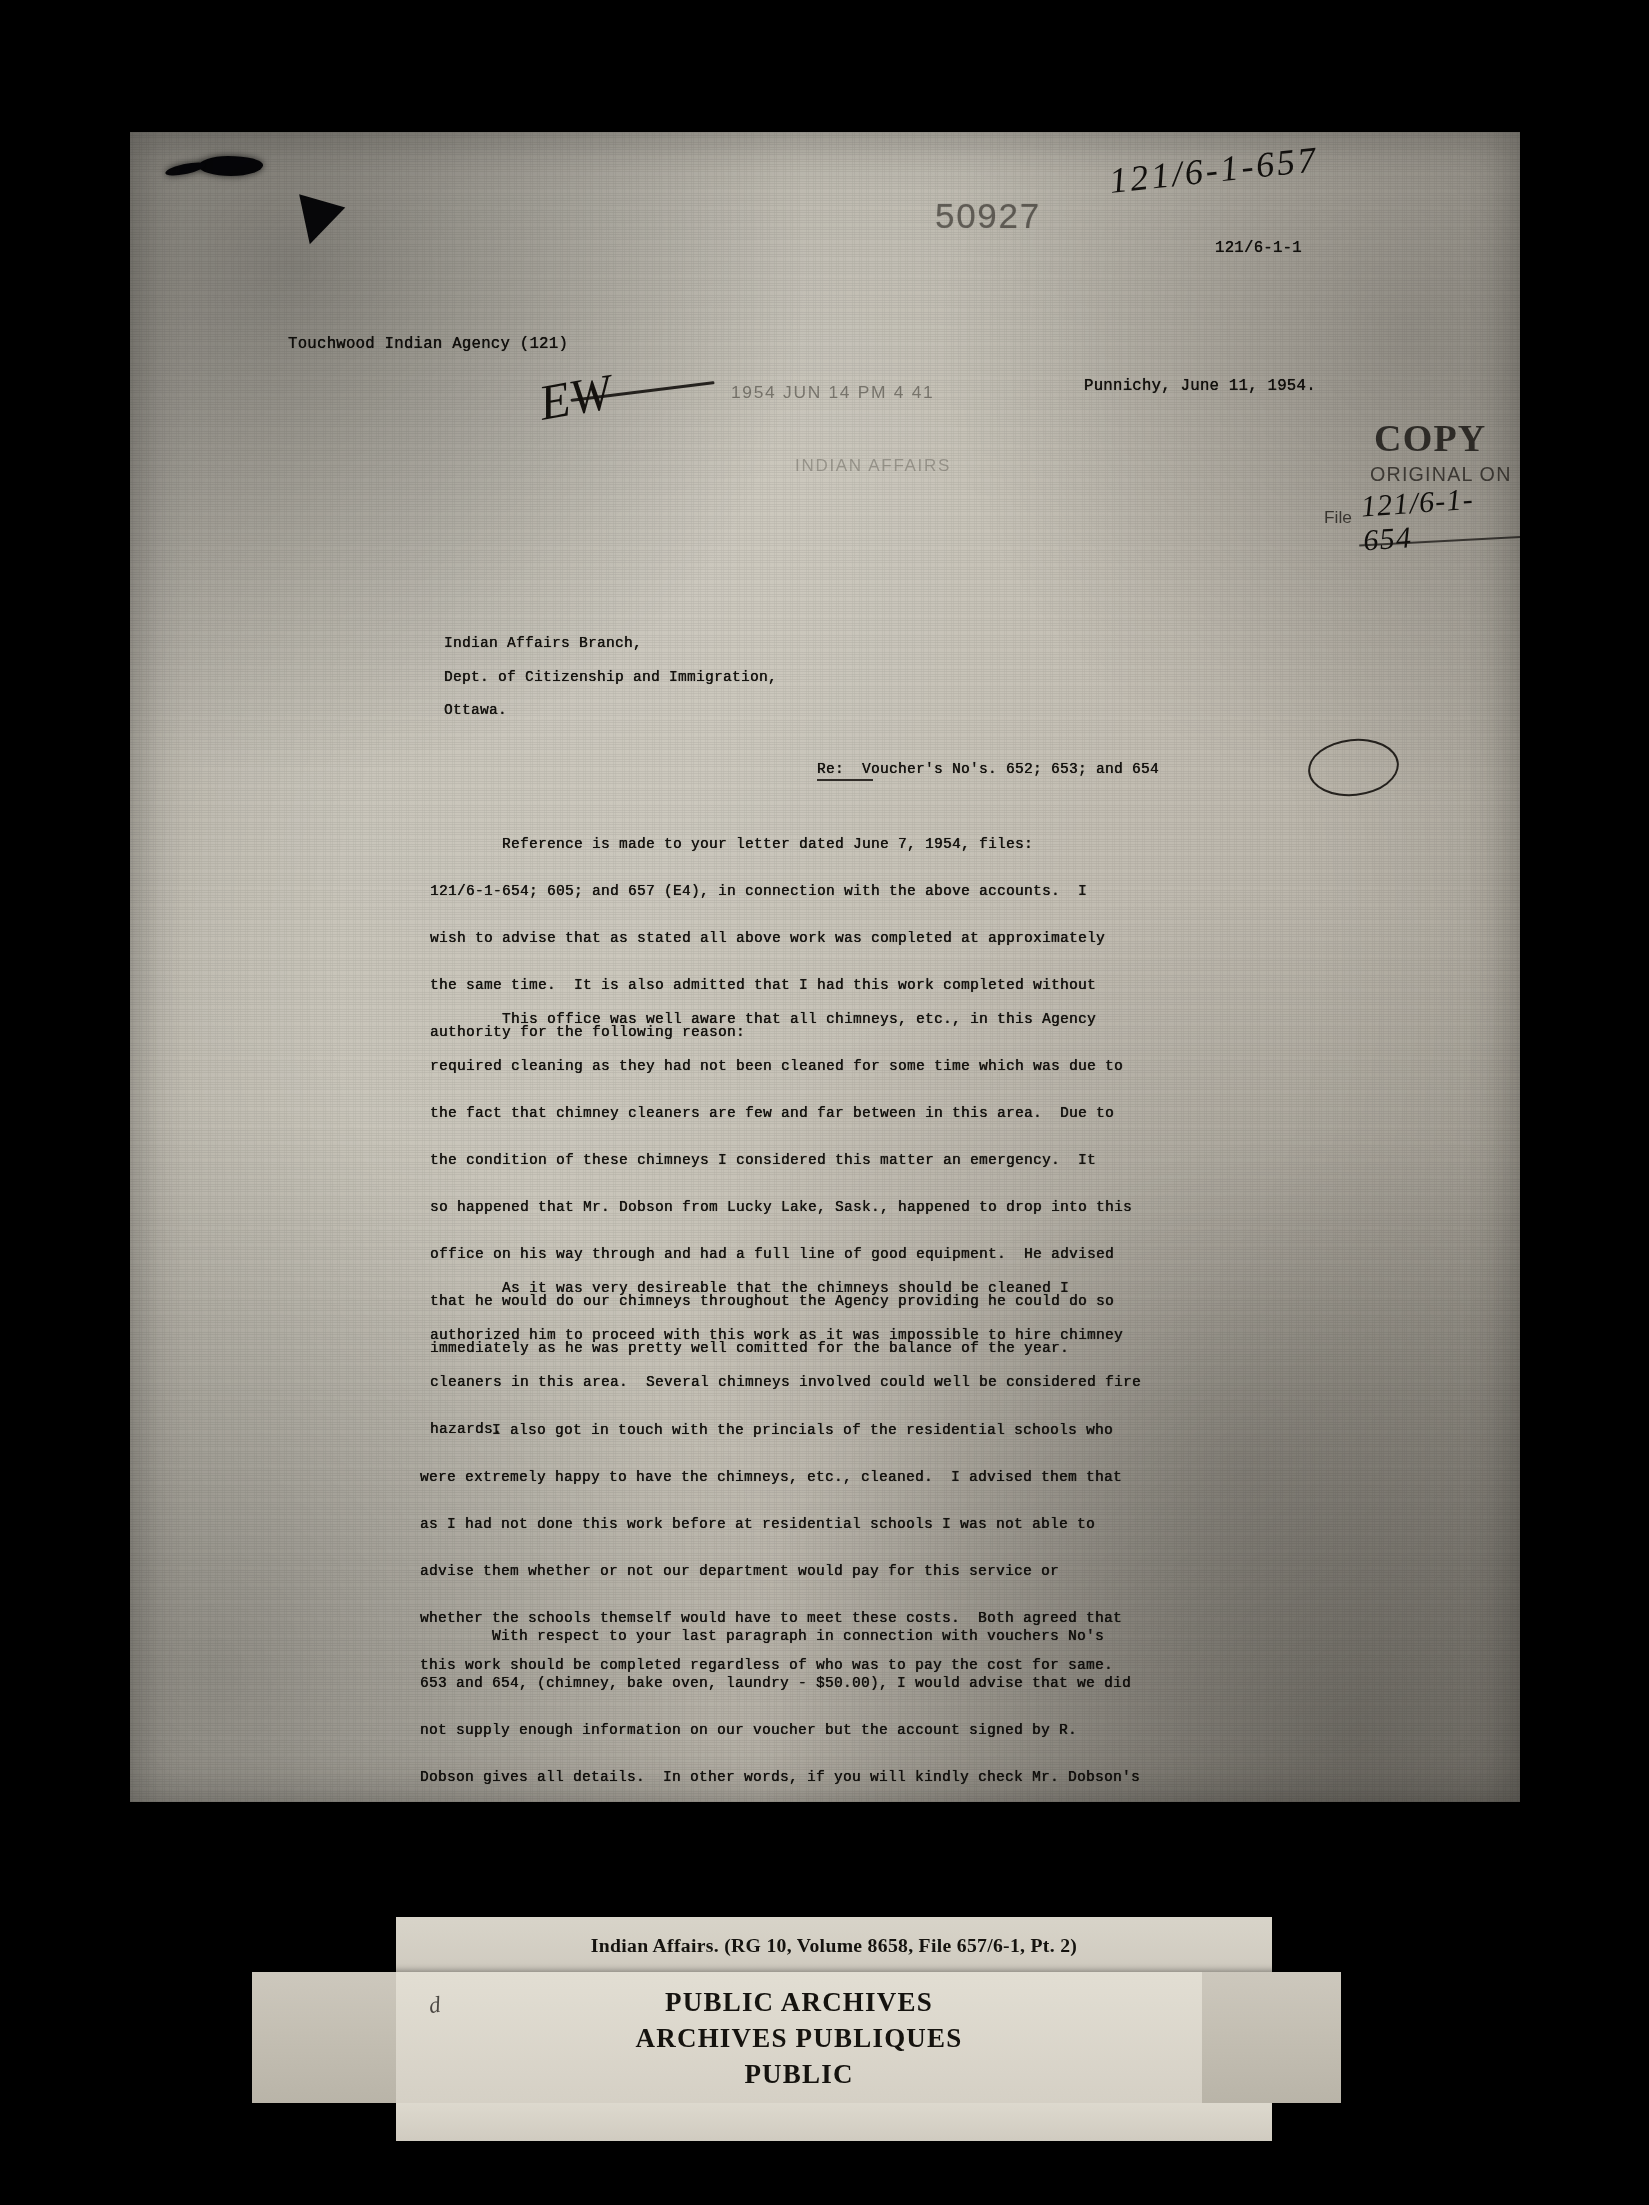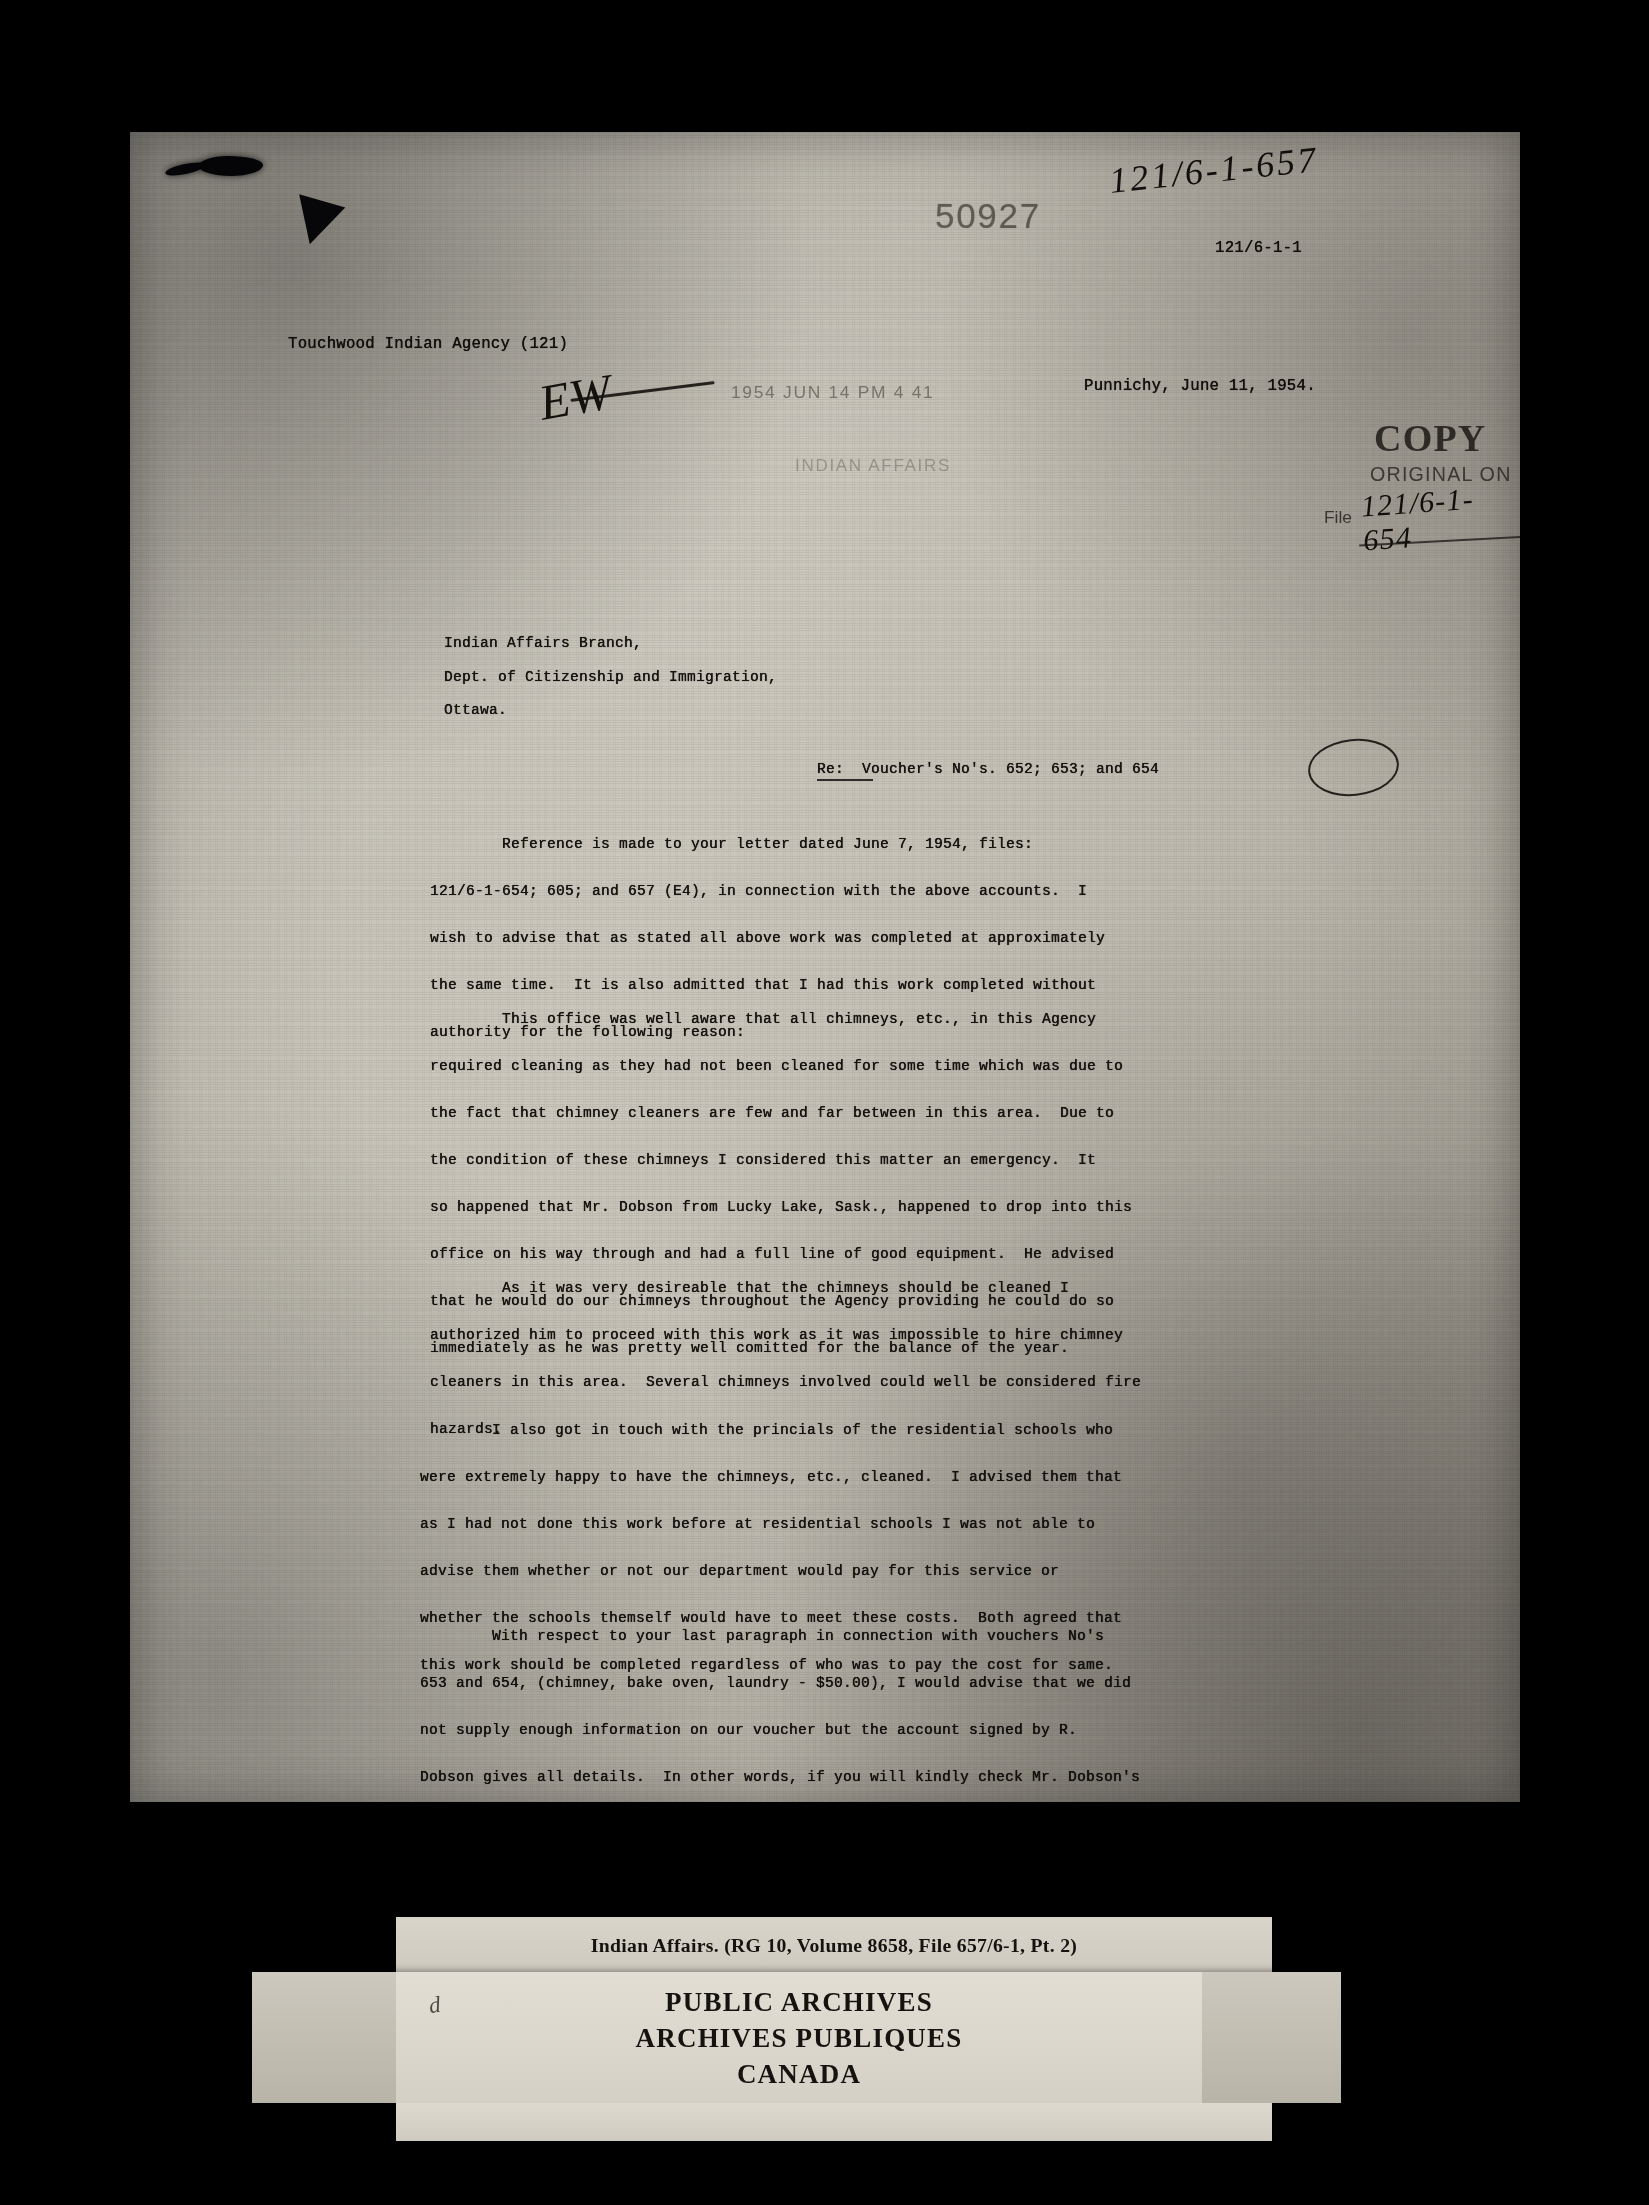--- a/index.html
+++ b/index.html
@@ -348,19 +348,19 @@
 </div>
 
 <div class="label-card" id="archive-caption">
   <span>Indian Affairs. (RG 10, Volume 8658, File 657/6-1, Pt. 2)</span>
 </div>
 
 <div class="label-card" id="archive-banner">
   <div id="archive-banner-inner">
     <div class="line">PUBLIC ARCHIVES</div>
     <div class="line">ARCHIVES PUBLIQUES</div>
-    <div class="line">CANADA</div>
+    <div class="line">PUBLIC</div>
   </div>
 </div>
 <div class="banner-smudge">d</div>
 
 <div id="archive-strip"></div>
 
 
 </body></html>

